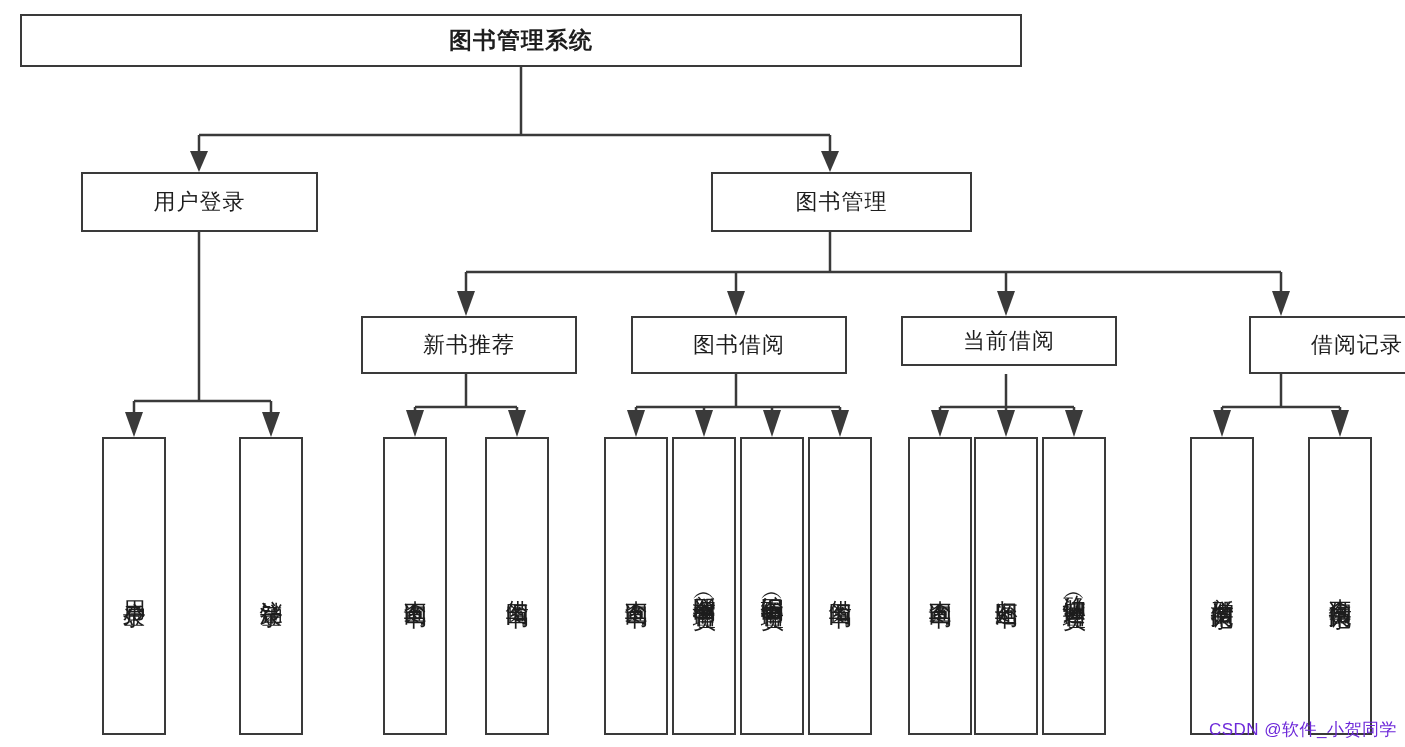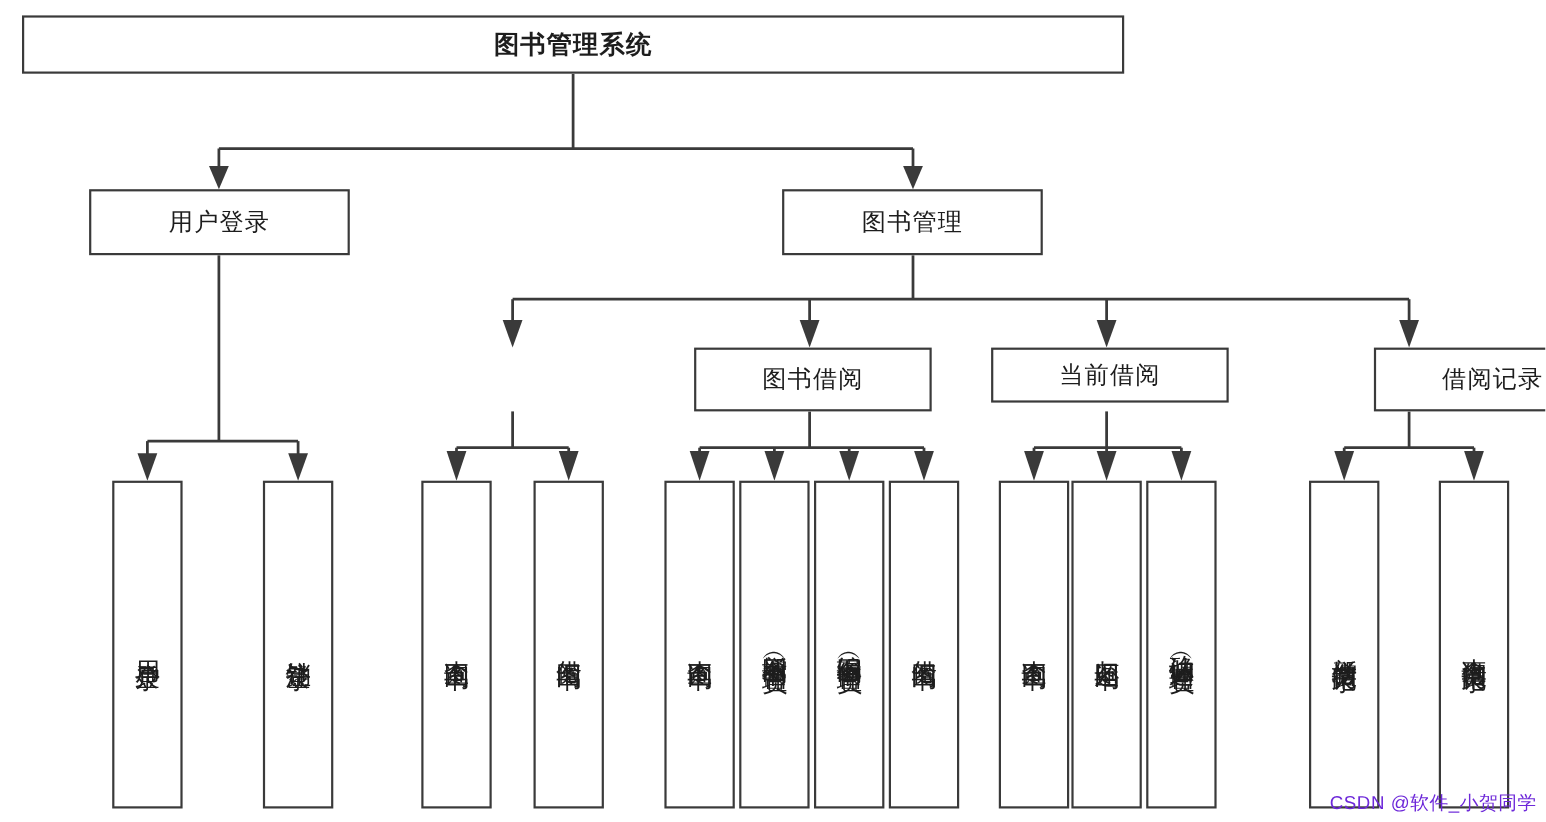--- a/index.html
+++ b/index.html
@@ -150,24 +150,27 @@
     <polygon class="arrowhead" points="1331,410 1349,410 1340,437"></polygon>
   </svg>
 
   <div class="node h root" style="left:20px; top:14px; width:1002px; height:53px;font-weight:bold;">
     <span>图书管理系统</span>
   </div>
 
   <div class="node h" style="left:81px; top:172px; width:237px; height:60px;">
     <span>用户登录</span>
   </div>
-  <div class="node h" style="left:711px; top:172px; width:237px; height:60px;">
+  <div class="node h" style="left:711px; top:172px; width:261px; height:60px;">
     <span>图书管理</span>
   </div>
 
+  <div class="node h" style="left:361px; top:316px; width:216px; height:58px;">
+    <span>新书推荐</span>
+  </div>
   <div class="node h" style="left:631px; top:316px; width:216px; height:58px;align-items:center;">
     <span>图书借阅</span>
   </div>
   <div class="node h" style="left:901px; top:316px; width:216px; height:50px;">
     <span>当前借阅</span>
   </div>
   <div class="node h" style="left:1205px; top:316px; width:216px; height:58px;margin-left:44px;">
     <span>借阅记录</span>
   </div>
 

